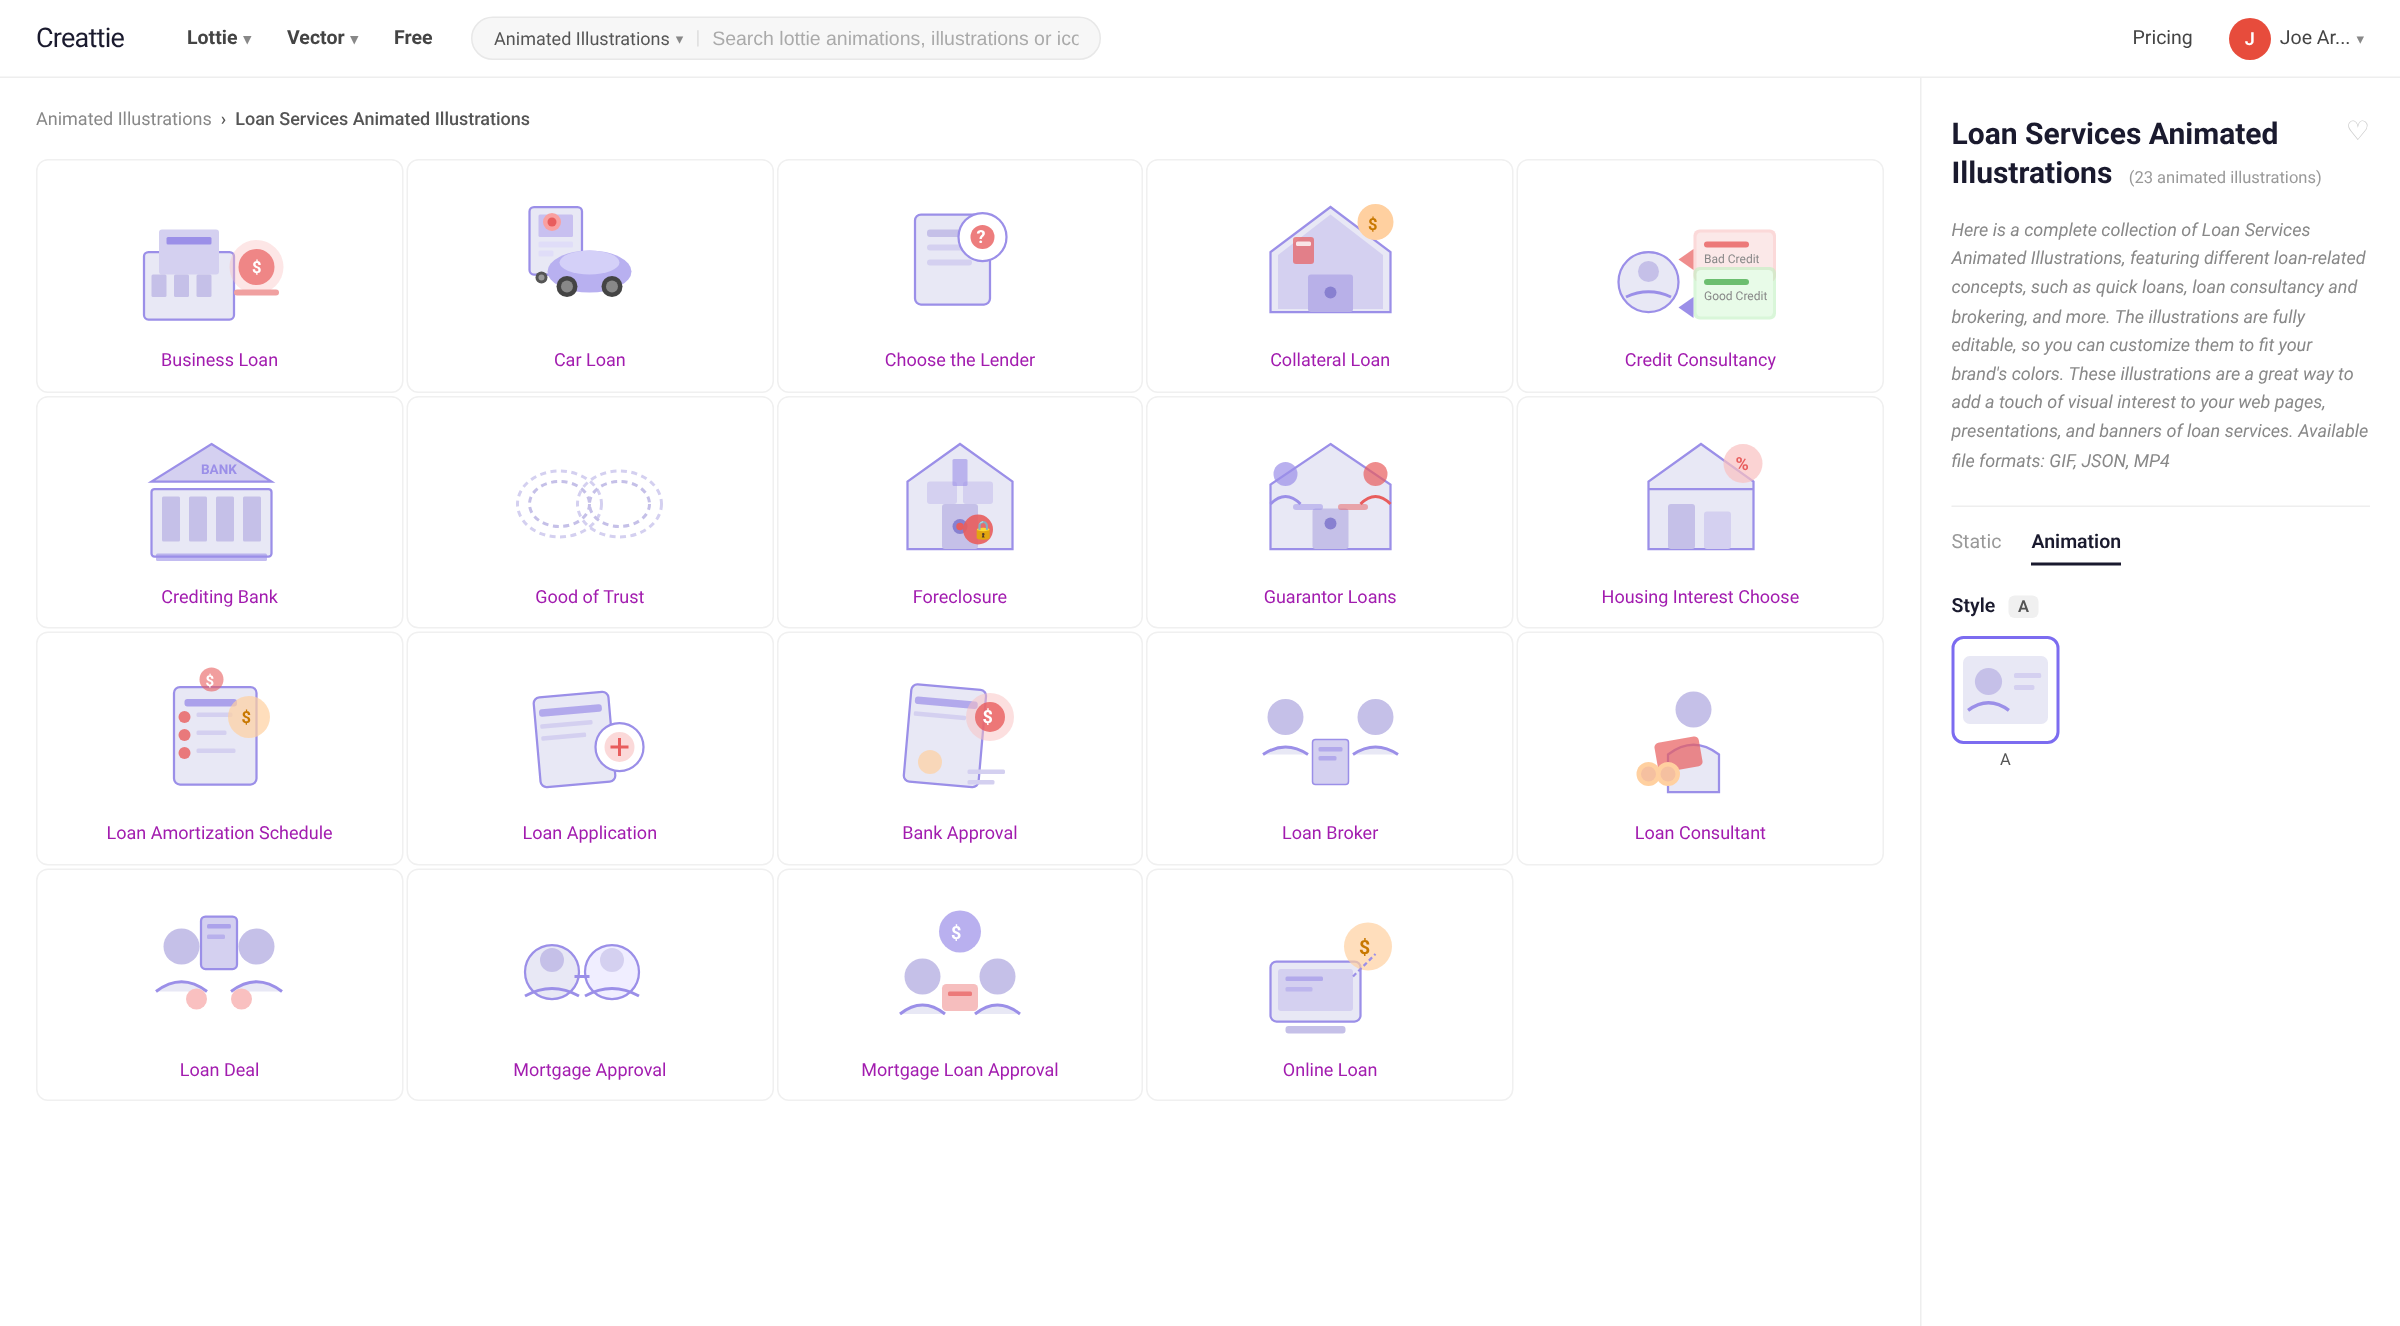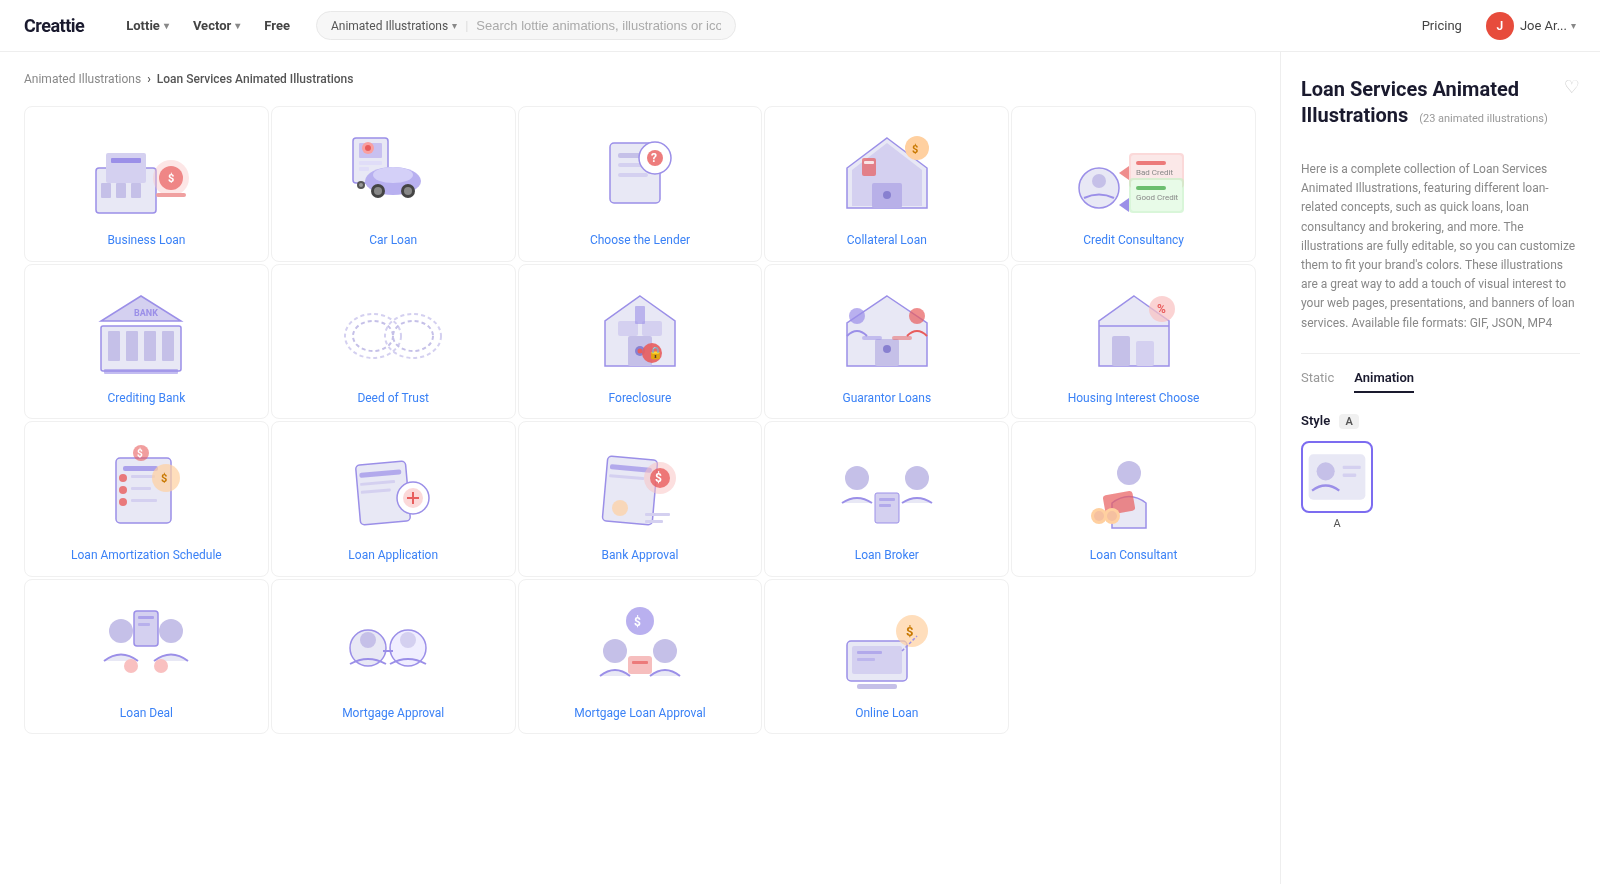--- a/index.html
+++ b/index.html
@@ -1,20 +1,20 @@
 <!DOCTYPE html>
 <html><head>
   <meta charset="utf-8">
   <style>
     * { box-sizing: border-box; margin: 0; padding: 0; }
     body { font-family: -apple-system, BlinkMacSystemFont, 'Segoe UI', Roboto, sans-serif; background: #fff; color: #333; font-size: 13px; }
     
     
     .header { display: flex; align-items: center; padding: 0 24px; height: 52px; border-bottom: 1px solid #eee; position: sticky; top: 0; background: #fff; z-index: 100; }
-    .logo { font-weight: 700; font-size: 18px; color: #1a1a2e; margin-right: 32px; letter-spacing: -0.5px; }
+    .logo { font-weight: 400; font-size: 18px; color: #1a1a2e; margin-right: 32px; letter-spacing: -0.5px; }
     .nav { display: flex; align-items: center; gap: 4px; margin-right: 16px; }
     .nav-item { display: flex; align-items: center; gap: 4px; padding: 6px 10px; font-size: 13px; color: #444; cursor: pointer; border-radius: 6px; font-weight: bold; }
     .chevron { font-size: 10px; color: #888; }
     .search-bar { display: flex; align-items: center; flex: 1; max-width: 420px; background: #f7f7f7; border: 1px solid #e8e8e8; border-radius: 20px; padding: 6px 14px; gap: 8px; }
     .search-bar input { border: none; background: transparent; outline: none; font-size: 13px; width: 100%; color: #333; }
     .search-bar input::placeholder { color: #aaa; }
     .header-right { margin-left: auto; display: flex; align-items: center; gap: 24px; }
     .pricing-link { font-size: 13px; color: #444; cursor: pointer; }
     .avatar { width: 28px; height: 28px; border-radius: 50%; background: #e74c3c; color: #fff; display: flex; align-items: center; justify-content: center; font-size: 12px; font-weight: 600; }
     .user-name { font-size: 13px; color: #444; cursor: pointer; display: flex; align-items: center; gap: 4px; }
@@ -26,26 +26,26 @@
     
     
     .breadcrumb { display: flex; align-items: center; gap: 6px; font-size: 12px; color: #888; margin-bottom: 20px; }
     .breadcrumb a { color: #888; text-decoration: none; cursor: pointer; }
     .breadcrumb span { color: #555; font-weight: 500; }
     
     
     .grid { display: grid; grid-template-columns: repeat(5, 1fr); gap: 2px; }
     .grid-item { border: 1px solid #f0f0f0; border-radius: 8px; padding: 16px 12px 12px; cursor: pointer; transition: box-shadow 0.2s; text-align: center; background: #fff; }
     .illustration { width: 120px; height: 100px; margin: 0 auto 10px; display: flex; align-items: center; justify-content: center; }
-    .item-label { font-size: 12px; color: #3b82f6; text-align: center; line-height: 1.3; }
+    .item-label { font-size: 12px; color: #a21caf; text-align: center; line-height: 1.3; }
     
     
     .sidebar-title { font-size: 20px; font-weight: 700; color: #1a1a2e; line-height: 1.3; margin-bottom: 4px; }
     .sidebar-count { font-size: 11px; color: #999; font-weight: 400; margin-left: 6px; }
-    .sidebar-desc { font-size: 12px; color: #888; line-height: 1.6; margin-top: 28px; margin-bottom: 20px; }
+    .sidebar-desc { font-size: 12px; color: #888; line-height: 1.6; margin-top: 12px; margin-bottom: 20px; font-style: italic; }
     .sidebar-divider { border: none; border-top: 1px solid #eee; margin: 16px 0; }
     .tabs { display: flex; gap: 20px; margin-bottom: 20px; }
     .tab { font-size: 13px; color: #999; cursor: pointer; padding-bottom: 6px; }
     .tab.active { color: #1a1a2e; font-weight: 600; border-bottom: 2px solid #1a1a2e; }
     .style-label { font-size: 13px; font-weight: 600; color: #1a1a2e; margin-bottom: 12px; }
     .style-badge { display: inline-block; background: #f0f0f0; color: #555; font-size: 11px; padding: 1px 6px; border-radius: 4px; margin-left: 6px; }
     .style-option { border: 2px solid #7c6cf0; border-radius: 8px; width: 72px; height: 72px; display: flex; flex-direction: column; align-items: center; justify-content: center; cursor: pointer; overflow: hidden; position: relative; }
     .style-option-label { font-size: 11px; color: #555; margin-top: 4px; }
     .heart-icon { font-size: 18px; color: #ccc; cursor: pointer; }
     .sidebar-header-row { display: flex; align-items: flex-start; justify-content: flex-end; }
@@ -213,21 +213,21 @@
 
       <div class="grid-item">
         <div class="illustration">
           <svg viewBox="0 0 120 100">
             <ellipse cx="40" cy="55" rx="28" ry="22" fill="none" stroke="#d4d0f0" stroke-width="2" stroke-dasharray="4,3"></ellipse>
             <ellipse cx="40" cy="55" rx="20" ry="15" fill="none" stroke="#c5c0e8" stroke-width="2" stroke-dasharray="4,3"></ellipse>
             <ellipse cx="80" cy="55" rx="28" ry="22" fill="none" stroke="#d4d0f0" stroke-width="2" stroke-dasharray="4,3"></ellipse>
             <ellipse cx="80" cy="55" rx="20" ry="15" fill="none" stroke="#c5c0e8" stroke-width="2" stroke-dasharray="4,3"></ellipse>
           </svg>
         </div>
-        <div class="item-label">Deed of Trust</div>
+        <div class="item-label">Good of Trust</div>
       </div>
 
       <div class="grid-item">
         <div class="illustration">
           <svg viewBox="0 0 120 100">
             <polygon points="60,15 95,40 95,85 25,85 25,40" fill="#e8e8f5" stroke="#9b8fe8" stroke-width="1.5"></polygon>
             <rect x="48" y="55" width="24" height="30" rx="2" fill="#c5c0e8"></rect>
             <circle cx="60" cy="70" r="5" fill="#8880d0"></circle>
             <circle cx="60" cy="70" r="2.5" fill="#e85d5d"></circle>
             <rect x="38" y="40" width="20" height="15" rx="2" fill="#d4d0f0"></rect>

